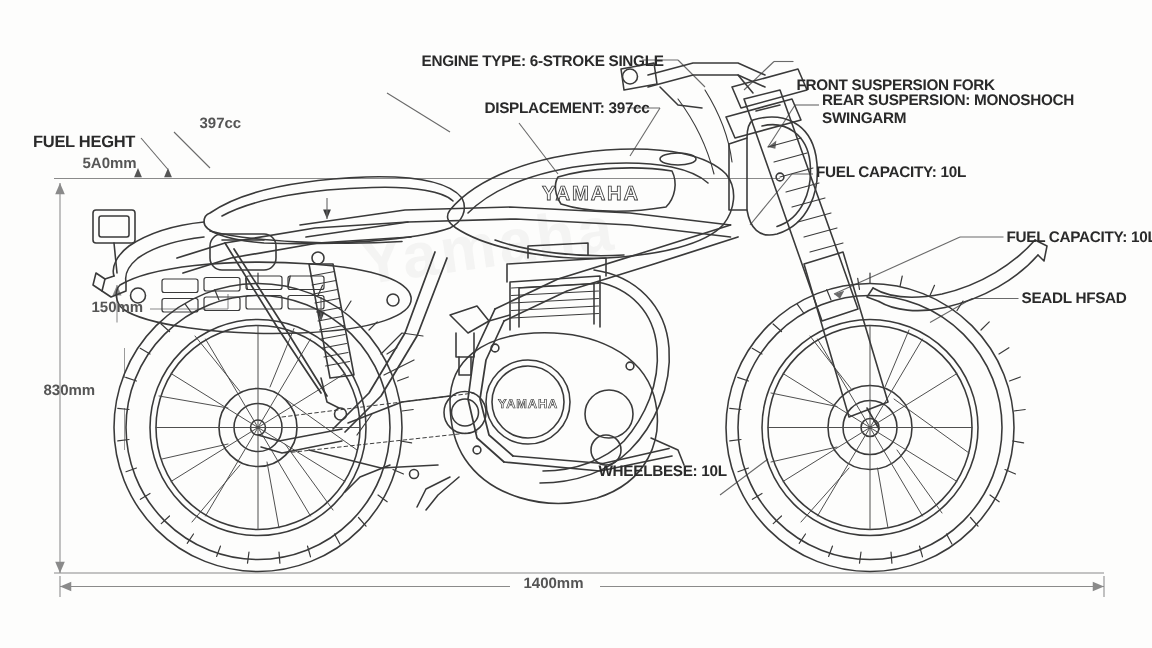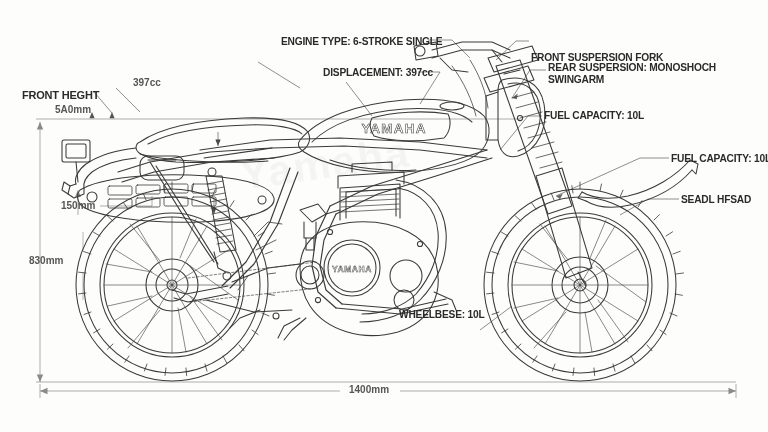--- a/index.html
+++ b/index.html
@@ -430,21 +430,21 @@
 
   <div class="lbl md" style="left:281px; top:36px;">ENGINE TYPE: 6-STROKE SINGLE</div>
   <div class="lbl md" style="left:323px; top:67px;">DISPLACEMENT: 397cc</div>
   <div class="lbl md" style="left:531px; top:52px;">FRONT SUSPERSION FORK</div>
   <div class="lbl md" style="left:548px; top:62px;">REAR SUSPERSION: MONOSHOCH
 SWINGARM</div>
   <div class="lbl md" style="left:544px; top:110px;">FUEL CAPACITY: 10L</div>
   <div class="lbl md" style="left:671px; top:153px;">FUEL CAPACITY: 10L</div>
   <div class="lbl md" style="left:681px; top:194px;">SEADL HFSAD</div>
   <div class="lbl md" style="left:399px; top:309px;">WHEELBESE: 10L</div>
-  <div class="lbl md" style="left:22px; top:89px; font-size:11px;">FRONT HEGHT</div>
+  <div class="lbl md" style="left:22px; top:89px; font-size:11px;">FUEL HEGHT</div>
 
   <div class="dim" style="left:55px; top:104px;">5A0mm</div>
   <div class="dim" style="left:85px; top:77px;margin-left:48px;">397cc</div>
   <div class="dim" style="left:61px; top:200px;">150mm</div>
   <div class="dim" style="left:29px; top:255px;">830mm</div>
   <div class="dim" style="left:349px; top:384px;">1400mm</div>
 
 </div>
 
 </body></html>

